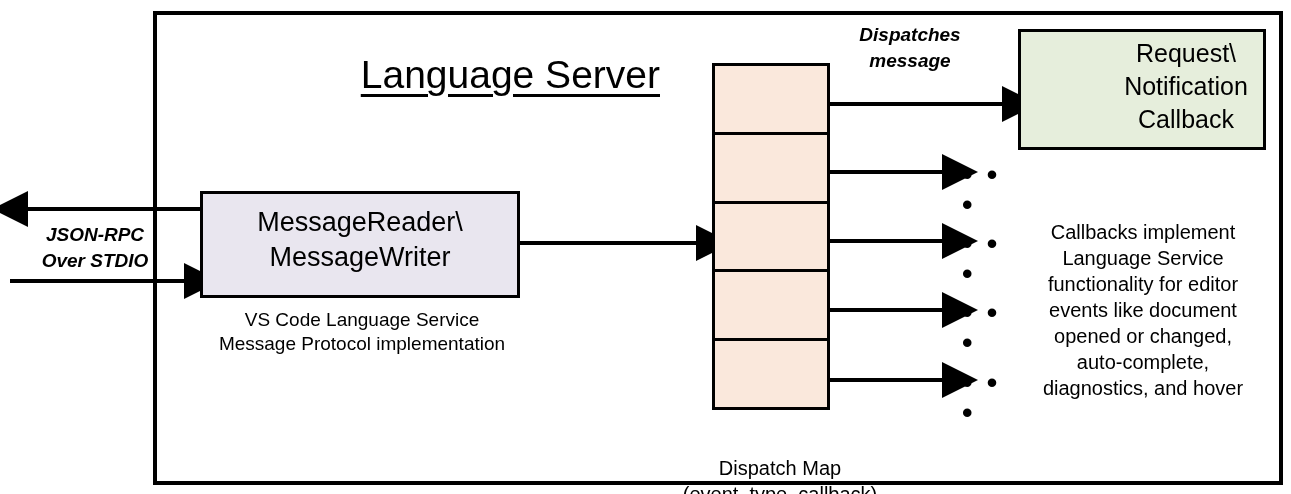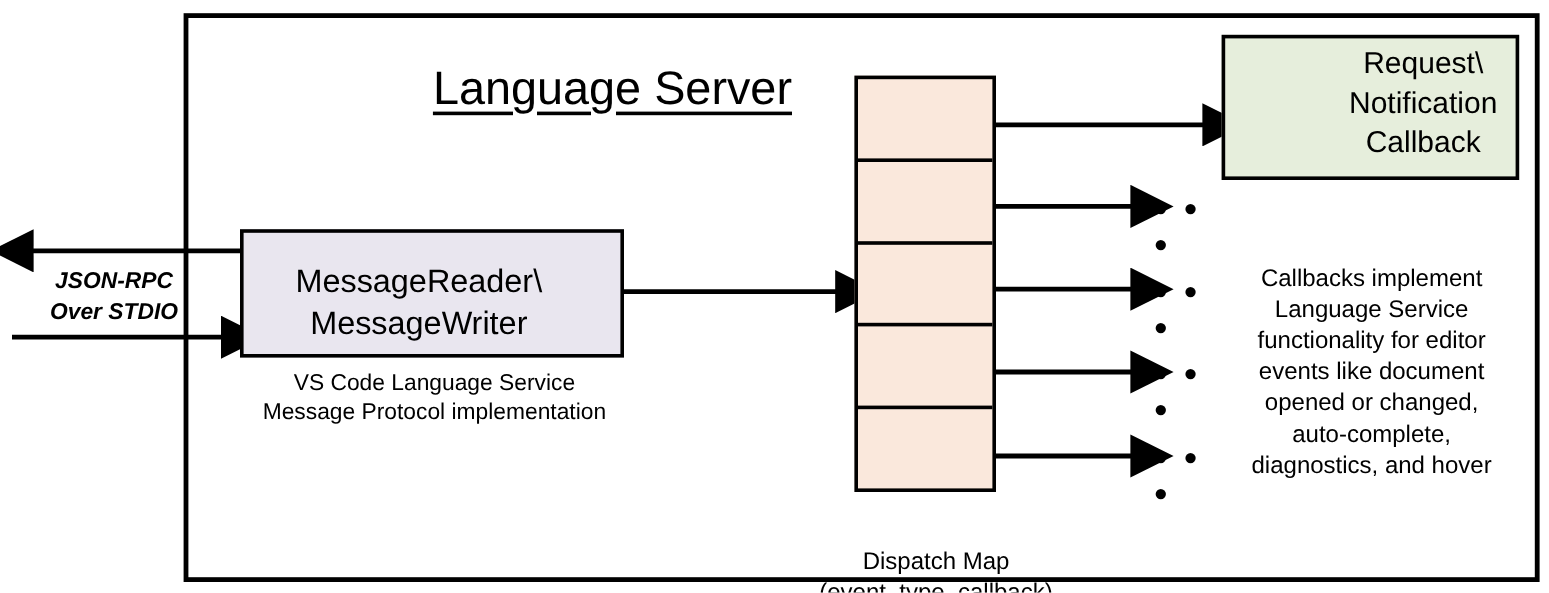--- a/index.html
+++ b/index.html
@@ -60,26 +60,25 @@
     position: absolute;
     left: 200px;
     top: 191px;
     width: 320px;
     height: 107px;
     border: 3px solid #000;
     box-sizing: border-box;
     background: #E9E6EF;
   }
   #reader-box-label {
-    left: 189px;
+    left: 200px;
     top: 205px;
     width: 320px;
     font-size: 27px;
     line-height: 1.3;
-    margin-top: 12px;
   }
   #reader-caption {
     left: 180px;
     top: 308px;
     width: 364px;
     font-size: 19px;
     line-height: 1.28;
   }
 
   
@@ -251,20 +250,22 @@
   <div id="dispatch-map">
     <div class="cell"></div>
     <div class="cell"></div>
     <div class="cell"></div>
     <div class="cell"></div>
     <div class="cell"></div>
   </div>
   <div class="txt" id="dispatch-map-caption">Dispatch Map
 (event_type, callback)</div>
 
+  <div class="txt" id="dispatch-label">Dispatches
+message</div>
 
   <div class="ellipsis" style="left:962px; top:160px;">• • •</div>
   <div class="ellipsis" style="left:962px; top:229px;">• • •</div>
   <div class="ellipsis" style="left:962px; top:298px;">• • •</div>
   <div class="ellipsis" style="left:962px; top:368px;">• • •</div>
 
   <div id="callback-box"></div>
   <div class="txt" id="callback-box-label">Request\
 Notification
 Callback</div>

